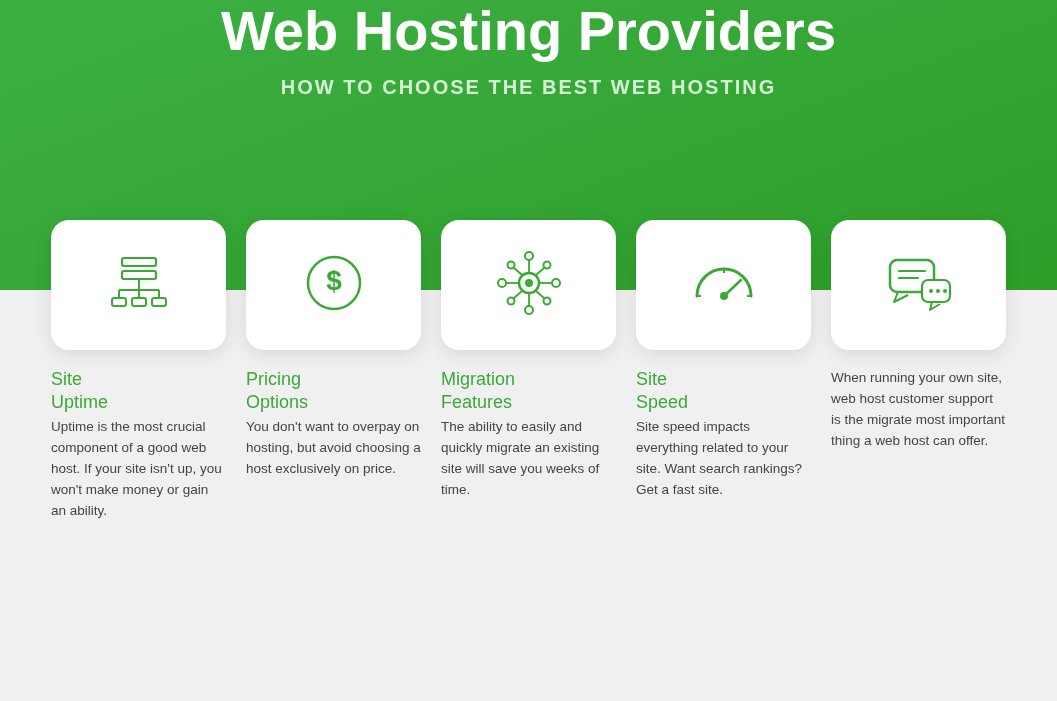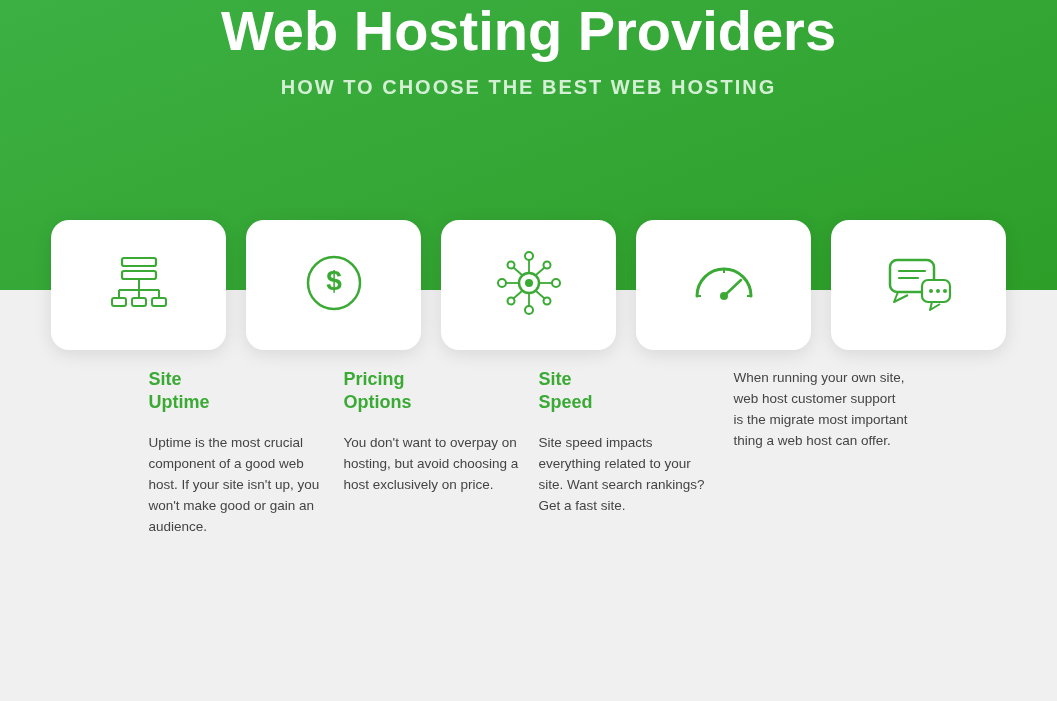--- a/index.html
+++ b/index.html
@@ -91,23 +91,23 @@
       justify-content: center;
       margin-top: 18px;
     }
     .content-col {
       width: 175px;
       flex-shrink: 0;
     }
     .col-title {
       color: #3aaa35;
       font-size: 18px;
-      font-weight: 700;
+      font-weight: 400;
       line-height: 1.25;
-      margin-bottom: 20px;
+      margin-bottom: 4px;
     }
     .col-text {
       color: #444;
       font-size: 13.5px;
       line-height: 1.55;
     }
   </style>
 </head>
 <body>
 
@@ -221,25 +221,29 @@
               <path d="M58 64 L56 72 L66 66" stroke="#3aaa35" stroke-width="2" fill="none" stroke-linejoin="round"></path>
             </svg>
           </div>
         </div>
 
       </div>
 
       <div class="content-area">
         <div class="content-col">
           <div class="col-title">Site<br>Uptime</div>
-          <div class="col-text">Uptime is the most crucial component of a good web host. If your site isn't up, you won't make good or gain an audience.</div>
+          <div class="col-text">Uptime is the most crucial component of a good web host. If your site isn't up, you won't make money or gain an ability.</div>
         </div>
         <div class="content-col">
           <div class="col-title">Pricing<br>Options</div>
           <div class="col-text">You don't want to overpay on hosting, but avoid choosing a host exclusively on price.</div>
+        </div>
+        <div class="content-col">
+          <div class="col-title">Migration<br>Features</div>
+          <div class="col-text">The ability to easily and quickly migrate an existing site will save you weeks of time.</div>
         </div>
         <div class="content-col">
           <div class="col-title">Site<br>Speed</div>
           <div class="col-text">Site speed impacts everything related to your site. Want search rankings? Get a fast site.</div>
         </div>
         <div class="content-col">
           <div class="col-text">When running your own site, web host customer support is the migrate most important thing a web host can offer.</div>
         </div>
       </div>
     </div>

